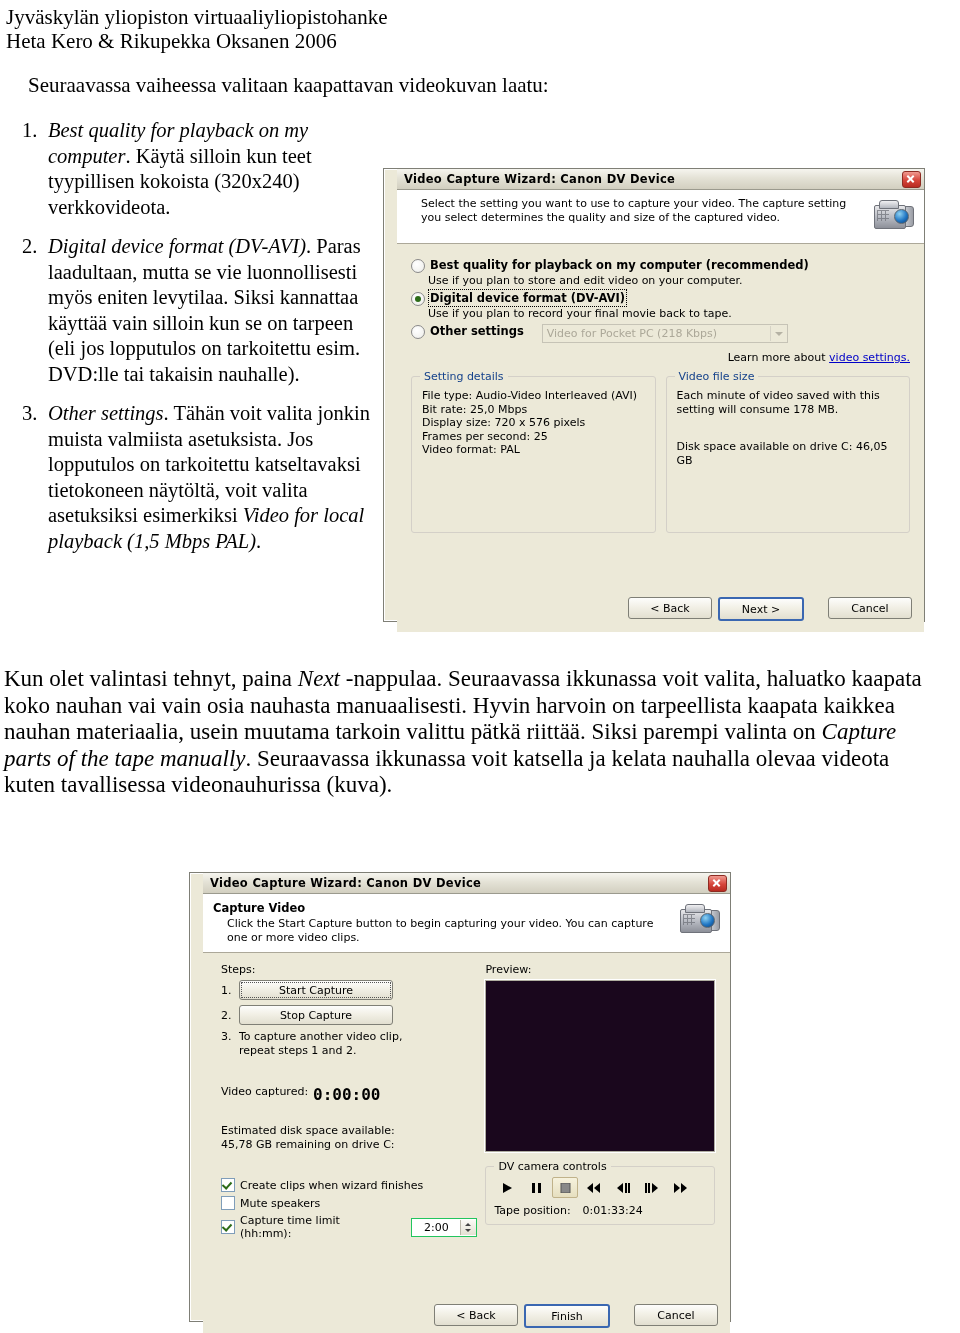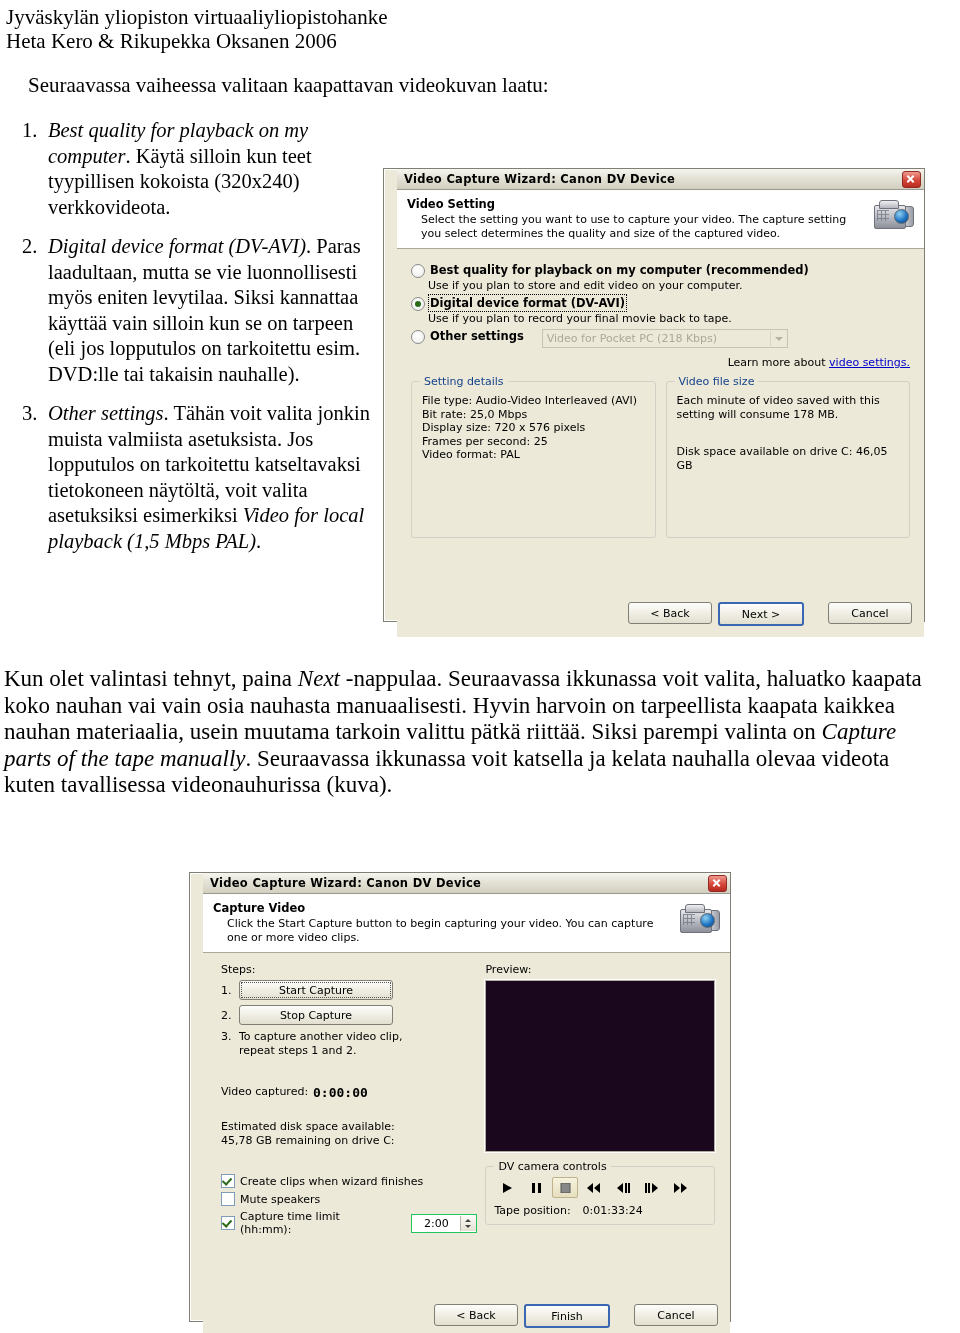--- a/index.html
+++ b/index.html
@@ -268,21 +268,21 @@
     border: 1px solid #7f7f76;
     border-radius: 3px;
     display: flex; align-items: center; justify-content: center;
   }
   .stepbtn.focused { outline: 1px dotted #555; outline-offset: -3px; }
   .step3 { display: flex; font-size: 11px; line-height: 13.5px; }
   .step3 .snum { width: 18px; flex: 0 0 18px; }
 
   .statline { font-size: 11px; display: flex; margin-bottom: 3px; }
   .statline .lbl { width: 92px; flex: 0 0 92px; }
-  .statline .val { font-weight: bold; font-family: "DejaVu Sans Mono", monospace; font-size: 13px; }
+  .statline .val { font-weight: bold; font-family: "DejaVu Sans Mono", monospace; font-size: 16px; }
 
   .checkrow { display: flex; align-items: center; font-size: 11px; margin-bottom: 4px; }
   .cbox {
     width: 12px; height: 12px; flex: 0 0 12px;
     border: 1px solid #7f9db9;
     background: #ffffff;
     margin-right: 5px;
     position: relative;
   }
   .cbox.on::after {
@@ -441,21 +441,20 @@
 
 <div class="win" style="left:383px; top:168px; width:527px; height:452px;">
 
   <div class="titlebar">
     <div class="titletext">Video Capture Wizard: Canon DV Device</div>
     <div class="closebtn"></div>
   </div>
 
   <div class="banner">
     <div class="btext">
-      <h3>Video Setting</h3>
       <p>Select the setting you want to use to capture your video. The capture setting you select determines the quality and size of the captured video.</p>
     </div>
     <div class="camicon">
       <div class="cam-hood"></div>
         <div class="cam-body"></div>
         <div class="cam-top"></div>
       <div class="cam-keys"></div>
         <div class="cam-lens"></div>
     </div>
   </div>

